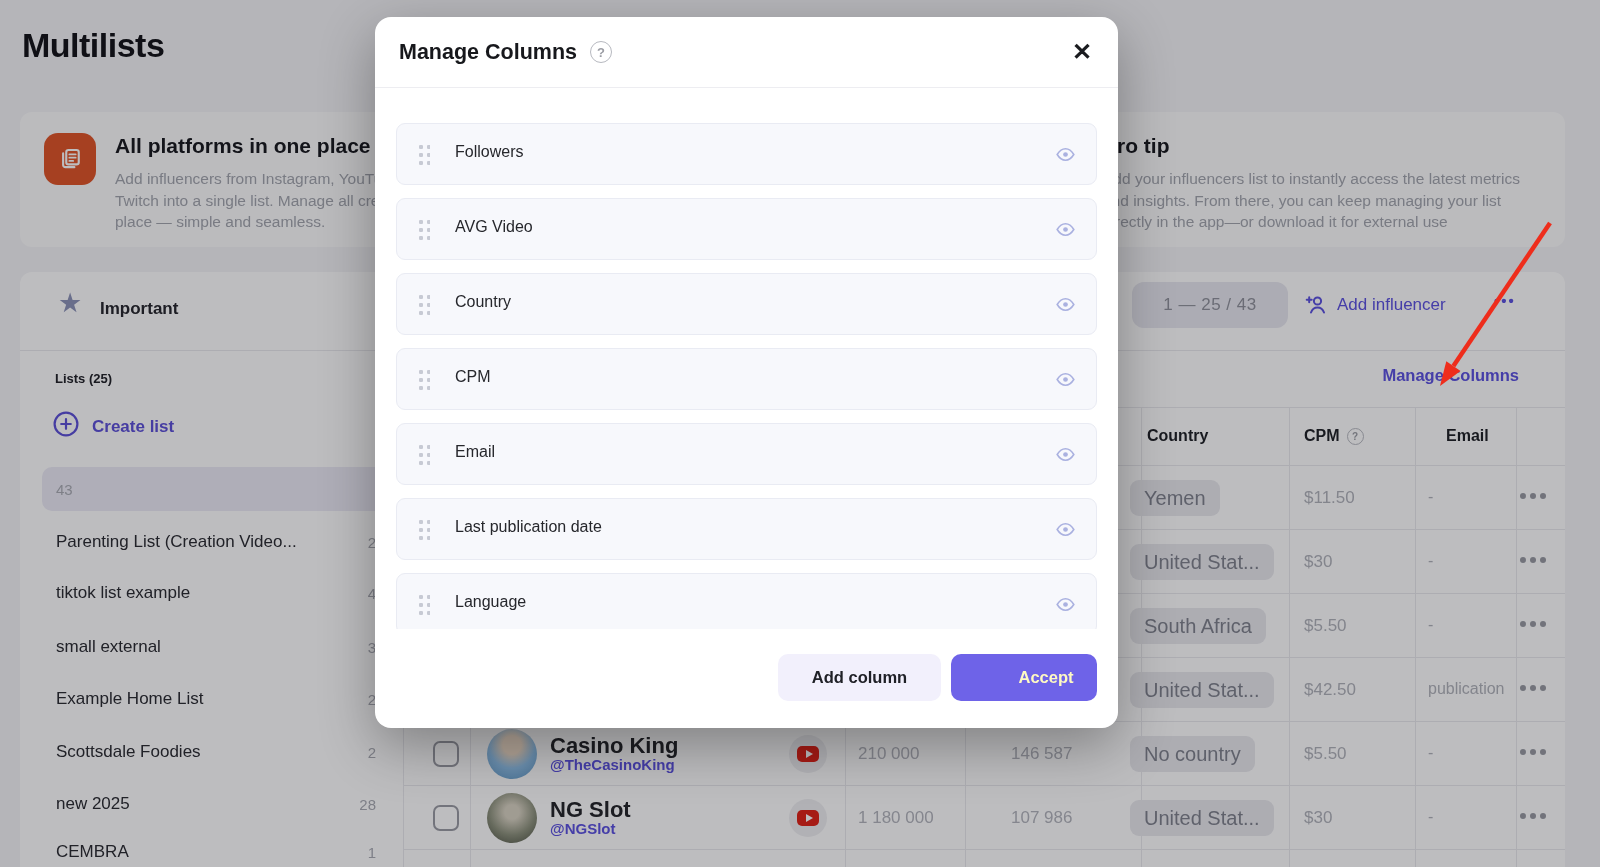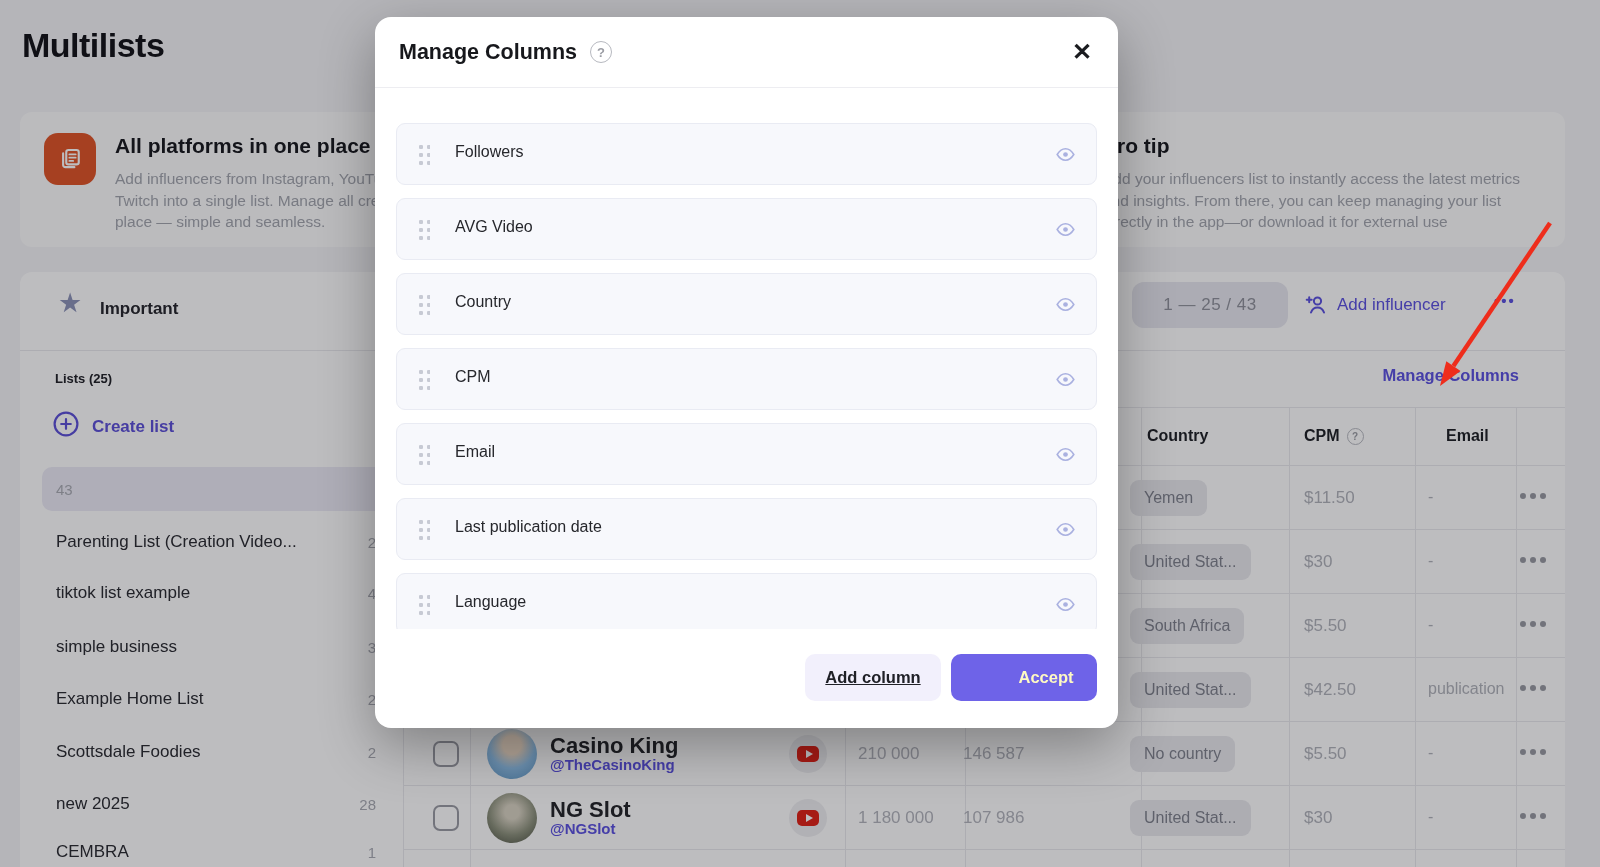--- a/index.html
+++ b/index.html
@@ -51,22 +51,22 @@
   .avatar { position:absolute; left:84px; top:7px; width:50px; height:50px; border-radius:50%; }
   .avatar.casino { background:radial-gradient(circle at 50% 32%, #f0ddc8 22%, #8fc0e8 55%, #5a92c0 100%); }
   .avatar.ngslot { background:radial-gradient(circle at 50% 38%, #d8d2c2 18%, #8a8f7a 58%, #4a4f42 100%); }
   .inf-name { position:absolute; left:147px; top:11px; font-size:22px; font-weight:600; color:#232428; white-space:nowrap; }
   .inf-handle { position:absolute; left:147px; top:34px; font-size:15px; font-weight:600; color:#5b51e0; white-space:nowrap; }
   .yt-chip { position:absolute; left:386px; top:13px; width:38px; height:38px; border-radius:50%; background:#efeff2; display:flex; align-items:center; justify-content:center; }
   .yt-rect { width:22px; height:16px; border-radius:5px; background:#e02117; display:flex; align-items:center; justify-content:center; }
   .yt-rect::after { content:""; display:block; width:0; height:0; border-left:7px solid #ffffff; border-top:4.5px solid transparent; border-bottom:4.5px solid transparent; margin-left:2px; }
   .num { position:absolute; top:22px; font-size:17px; color:#b2b4bc; white-space:nowrap; }
   .num.followers { left:455px; }
-  .num.avgviews { left:560px; }
-  .country-pill { position:absolute; left:727px; top:14px; height:36px; padding:0 14px; border-radius:9px; background:#e9e9ee; display:flex; align-items:center; font-size:16px; color:#7f828d; white-space:nowrap; }
+  .num.avgviews { left:608px; }
+  .country-pill { position:absolute; left:727px; top:14px; height:36px; padding:0 14px; border-radius:9px; background:#e9e9ee; display:flex; align-items:center; font-size:20px; color:#7f828d; white-space:nowrap; }
   .cpm-val { position:absolute; left:901px; top:22px; font-size:17px; color:#b0b2ba; }
   .email-val { position:absolute; left:1025px; top:22px; width:88px; overflow:hidden; font-size:16px; color:#b0b2ba; white-space:nowrap; }
   .row-dots { position:absolute; left:1117px; top:27px; display:flex; gap:4px; cursor:pointer; }
   .row-dots i { width:6px; height:6px; border-radius:50%; background:#9preview; background:#989aa2; }
 
   
   .overlay { position:absolute; inset:0; background:rgba(12,12,18,0.27); z-index:40; }
   .modal { position:absolute; left:375px; top:17px; width:743px; height:711px; background:#ffffff; border-radius:16px; z-index:100; box-shadow:0 18px 55px rgba(0,0,0,0.32); }
   .modal-header { position:absolute; left:0; top:0; width:100%; height:71px; border-bottom:1px solid #ededf1; display:flex; align-items:center; padding:0 26px 0 24px; }
   .modal-title { font-size:21.5px; font-weight:700; color:#17181c; }
@@ -74,21 +74,21 @@
   .close-x { margin-left:auto; font-size:24px; font-weight:600; color:#1a1b1f; cursor:pointer; line-height:1; }
   .modal-body { position:absolute; left:0; top:71px; width:100%; height:541px; overflow:hidden; padding:35px 21px 0 21px; }
   .col-row { position:relative; height:62px; margin-bottom:13px; background:#f7f8fc; border:1px solid #e9ebf3; border-radius:9px; }
   .drag-handle { position:absolute; left:20px; top:19px; width:13px; height:22px;
      background-image:radial-gradient(circle, #c7cad4 2px, transparent 2.4px);
      background-size:8px 8px; background-position:0 0; cursor:grab; }
   .col-label { position:absolute; left:58px; top:19px; font-size:16px; font-weight:500; color:#26272c; }
   .eye { position:absolute; right:20px; top:20px; cursor:pointer; }
   .modal-footer { position:absolute; right:21px; top:637px; display:flex; gap:10px; }
   .btn { height:47px; border:none; border-radius:10px; font-family:"Liberation Sans",sans-serif; font-size:16.5px; font-weight:600; cursor:pointer; }
-  .btn.secondary { width:136px; background:#f2f0fc; color:#202127;text-decoration:underline; }
+  .btn.secondary { width:163px; background:#f2f0fc; color:#202127; }
   .btn.primary { width:146px; background:#6e63e8; color:#fef9c3;padding-left:44px; }
 
   .anno-arrow { position:absolute; left:1380px; top:195px; z-index:300; pointer-events:none; }
 </style>
 </head>
 <body>
 
 <div class="page-title">Multilists</div>
 
 <div class="banner">
@@ -147,21 +147,21 @@
   </div>
   <div class="side-item" style="top:248px">
     <span class="lbl">Parenting List (Creation Video...</span>
     <span class="cnt">2</span>
   </div>
   <div class="side-item" style="top:299px">
     <span class="lbl">tiktok list example</span>
     <span class="cnt">4</span>
   </div>
   <div class="side-item" style="top:353px">
-    <span class="lbl">simple business</span>
+    <span class="lbl">small external</span>
     <span class="cnt">3</span>
   </div>
   <div class="side-item" style="top:405px">
     <span class="lbl">Example Home List</span>
     <span class="cnt">2</span>
   </div>
   <div class="side-item" style="top:458px">
     <span class="lbl">Scottsdale Foodies</span>
     <span class="cnt">2</span>
   </div>

